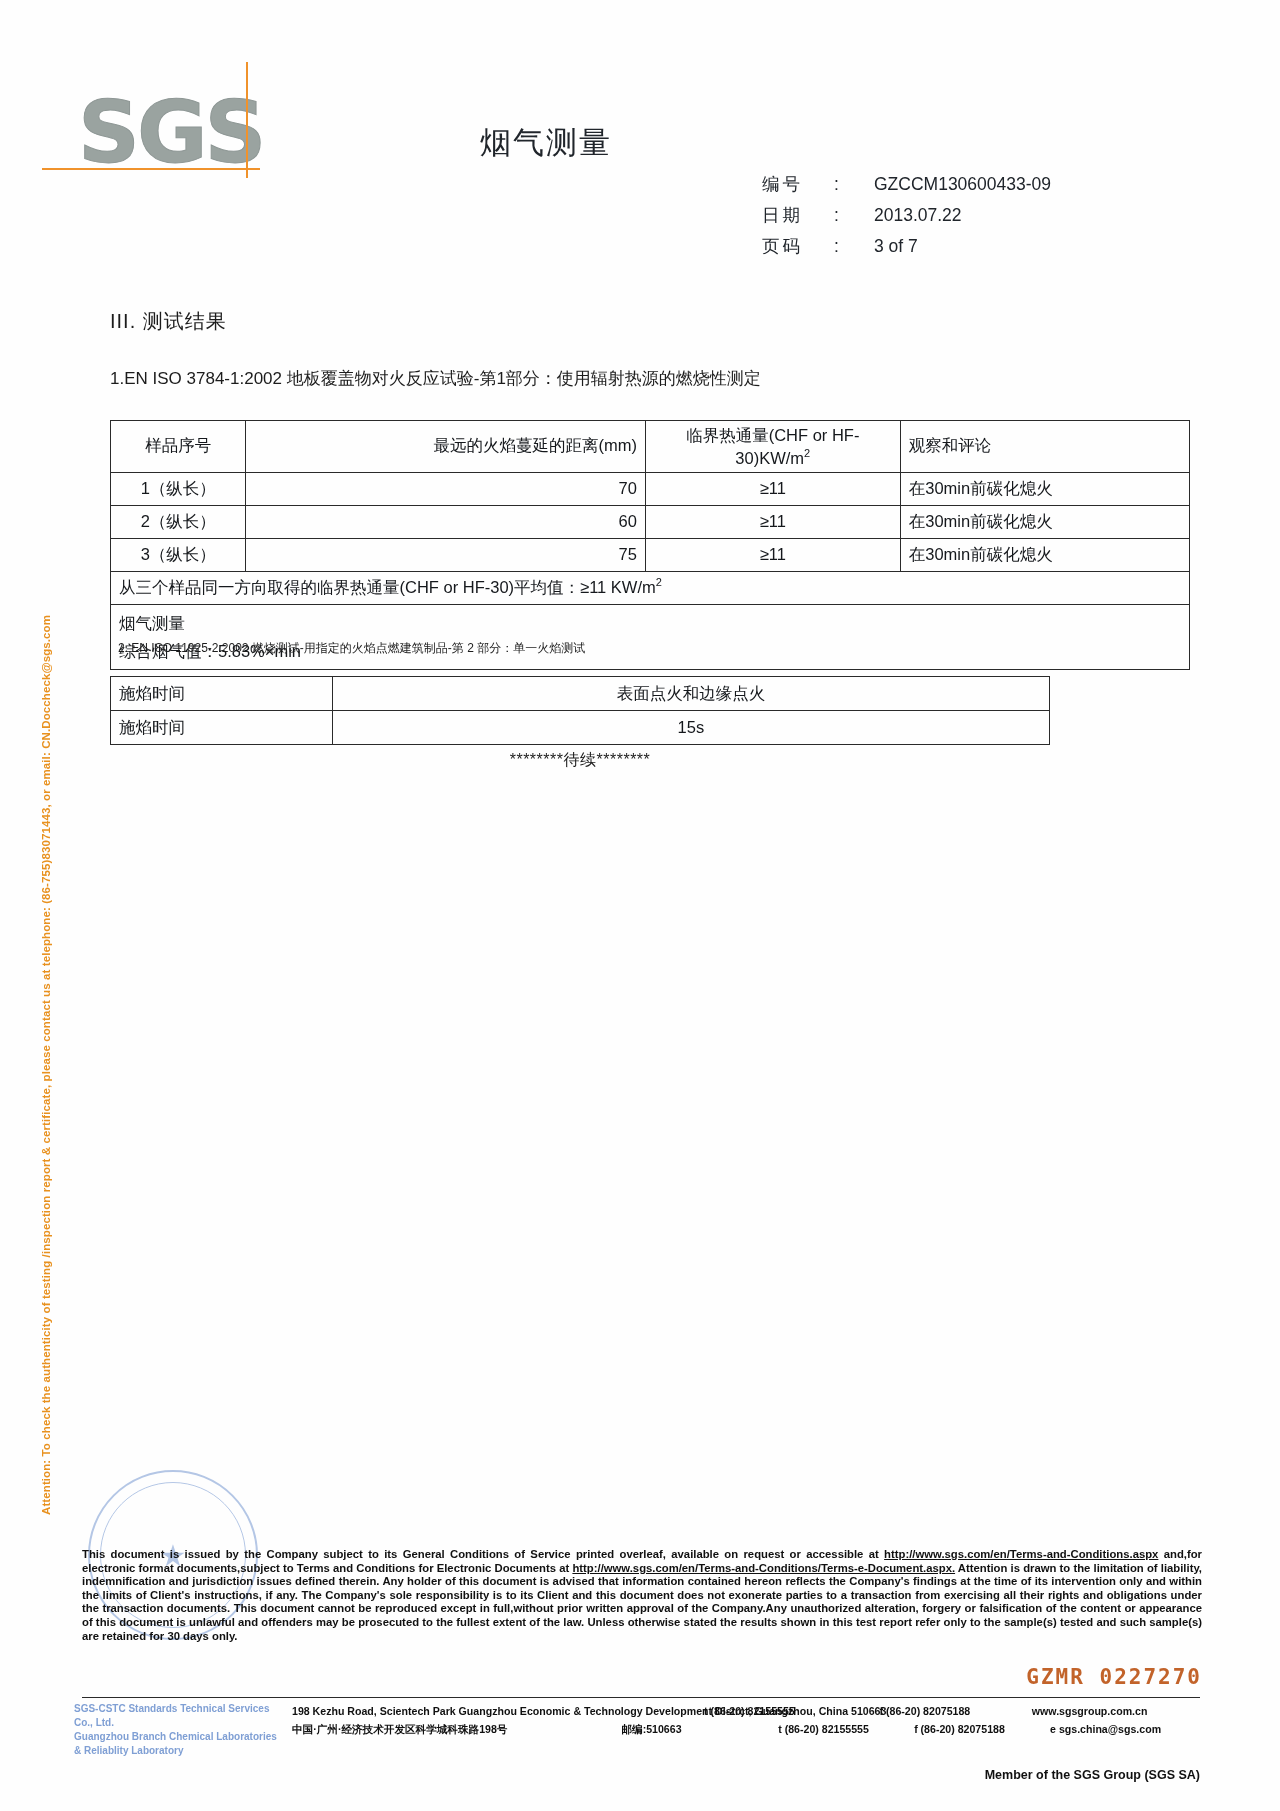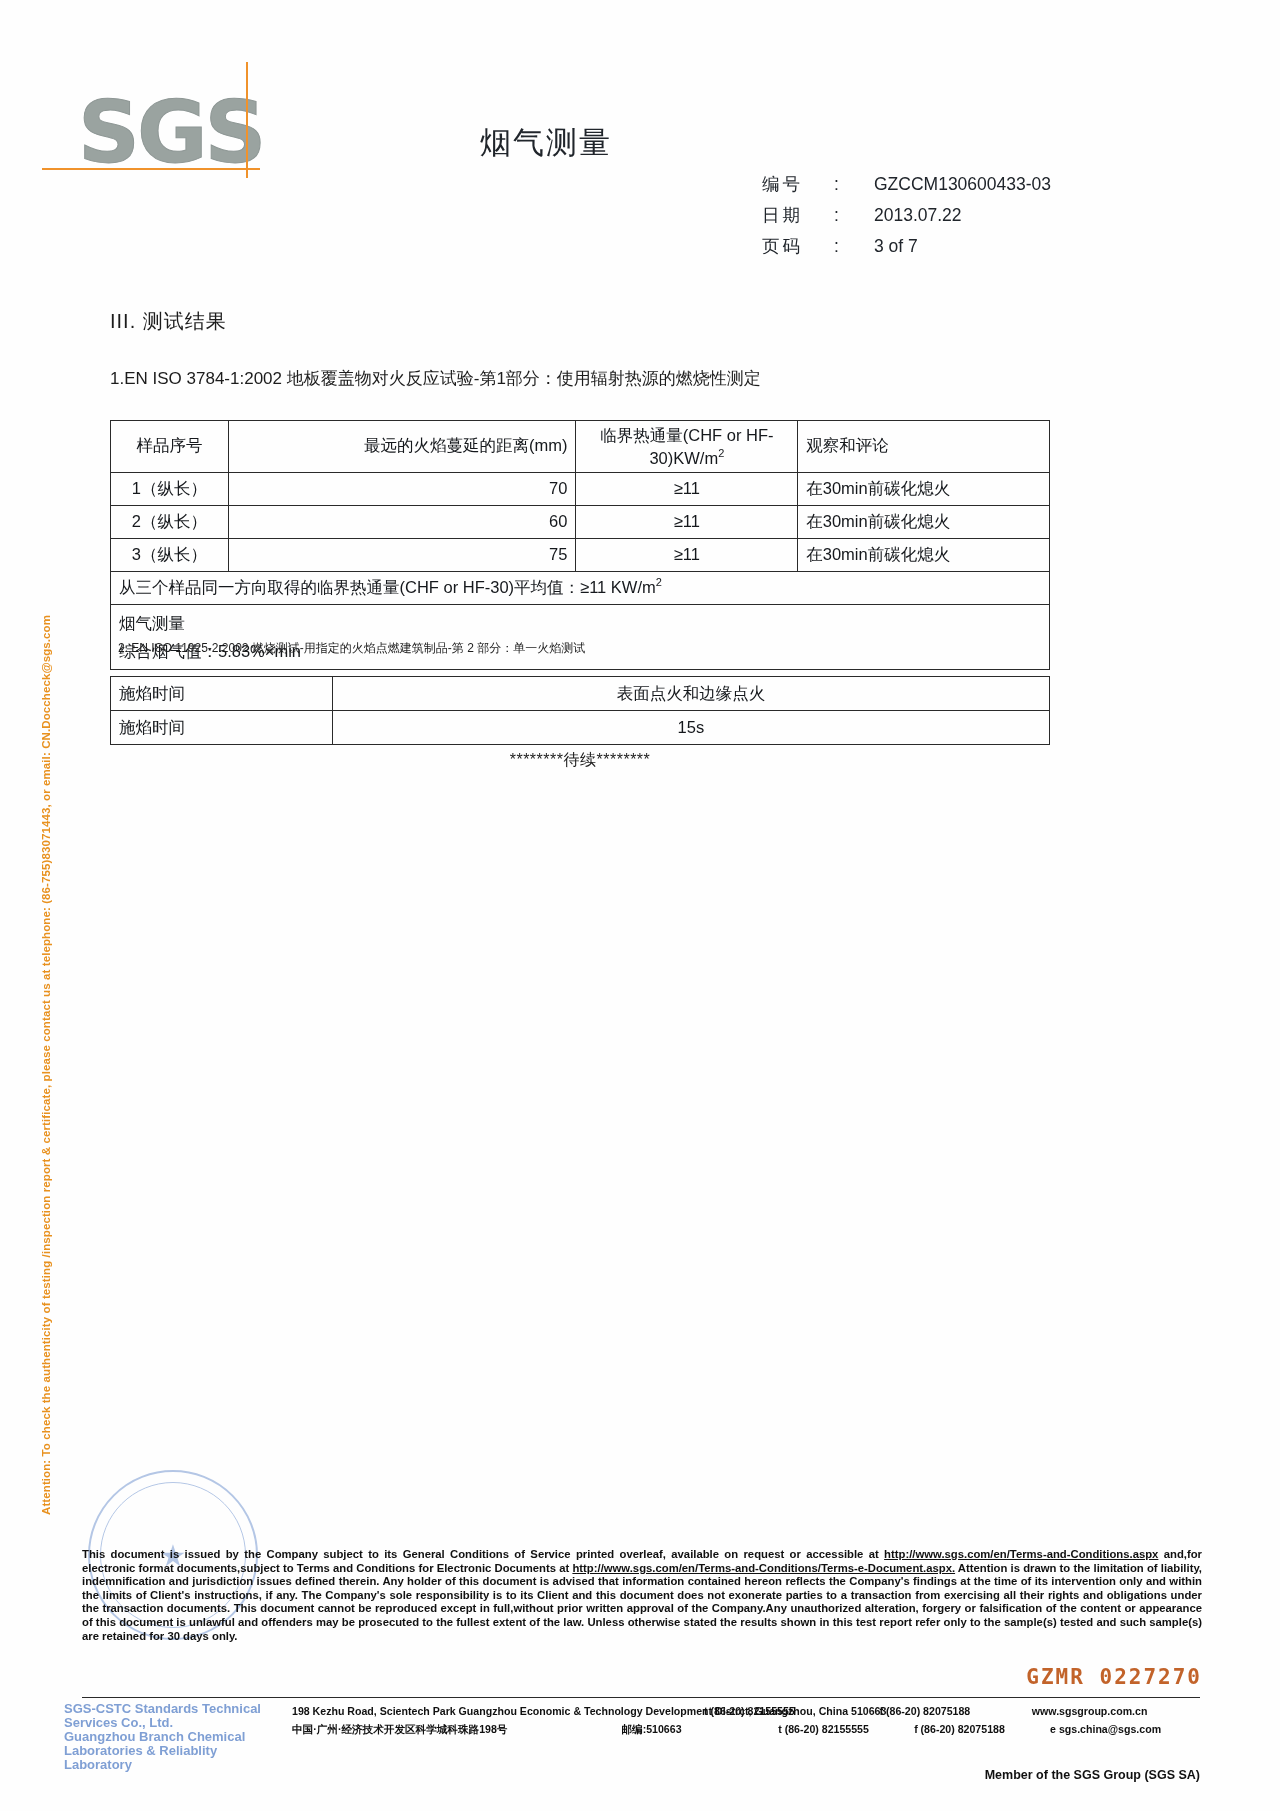--- a/index.html
+++ b/index.html
@@ -107,21 +107,21 @@
     border-collapse: collapse;
     font-size: 16.5px;
     color: #15181c;
   }
   table.grid td, table.grid th {
     border: 1px solid #2a2a2a;
     padding: 4px 8px;
     font-weight: normal;
     vertical-align: middle;
   }
-  .t1 { left: 110px; top: 420px; width: 940px; }
+  .t1 { left: 110px; top: 420px; width: 1080px; }
   .c-num   { width: 118px; text-align: center; }
   .c-dist  { width: 348px; text-align: right; }
   .c-chf   { width: 222px; text-align: center; }
   .c-obs   { width: 252px; text-align: left; margin-top: 10px; }
   .drow td { height: 33px; }
   .sumrow td { text-align: left; height: 33px; padding-left: 10px; }
   .smokerow td { text-align: left; height: 60px; padding-left: 10px; line-height: 28px; }
   sup { font-size: 11px; vertical-align: super; }
 
   .test2-title {
@@ -193,23 +193,23 @@
 
   .footer-rule {
     position: absolute;
     left: 82px; top: 1697px;
     width: 1118px; height: 1px;
     background: #2a2a2a;
   }
 
   .footer-company {
     position: absolute;
-    left: 64px; top: 1702px;
+    left: 74px; top: 1702px;
     width: 210px;
-    font-size: 13px;
+    font-size: 10px;
     line-height: 14px;
     color: #7f9fd4;
     font-weight: bold;
   }
 
   .footer-addr {
     position: absolute;
     left: 292px; top: 1702px;
     width: 910px;
     font-size: 10.6px;
@@ -242,21 +242,21 @@
     </div>
     <div class="logo-vline"></div>
     <div class="logo-hline"></div>
 
     <div class="doc-title">烟气测量</div>
 
     <div class="meta">
       <div class="meta-row">
         <span class="meta-label">编号</span>
         <span class="meta-colon">:</span>
-        <span class="meta-value">GZCCM130600433-03</span>
+        <span class="meta-value">GZCCM130600433-09</span>
       </div>
       <div class="meta-row">
         <span class="meta-label">日期</span>
         <span class="meta-colon">:</span>
         <span class="meta-value">2013.07.22</span>
       </div>
       <div class="meta-row">
         <span class="meta-label">页码</span>
         <span class="meta-colon">:</span>
         <span class="meta-value">3 of 7</span>

